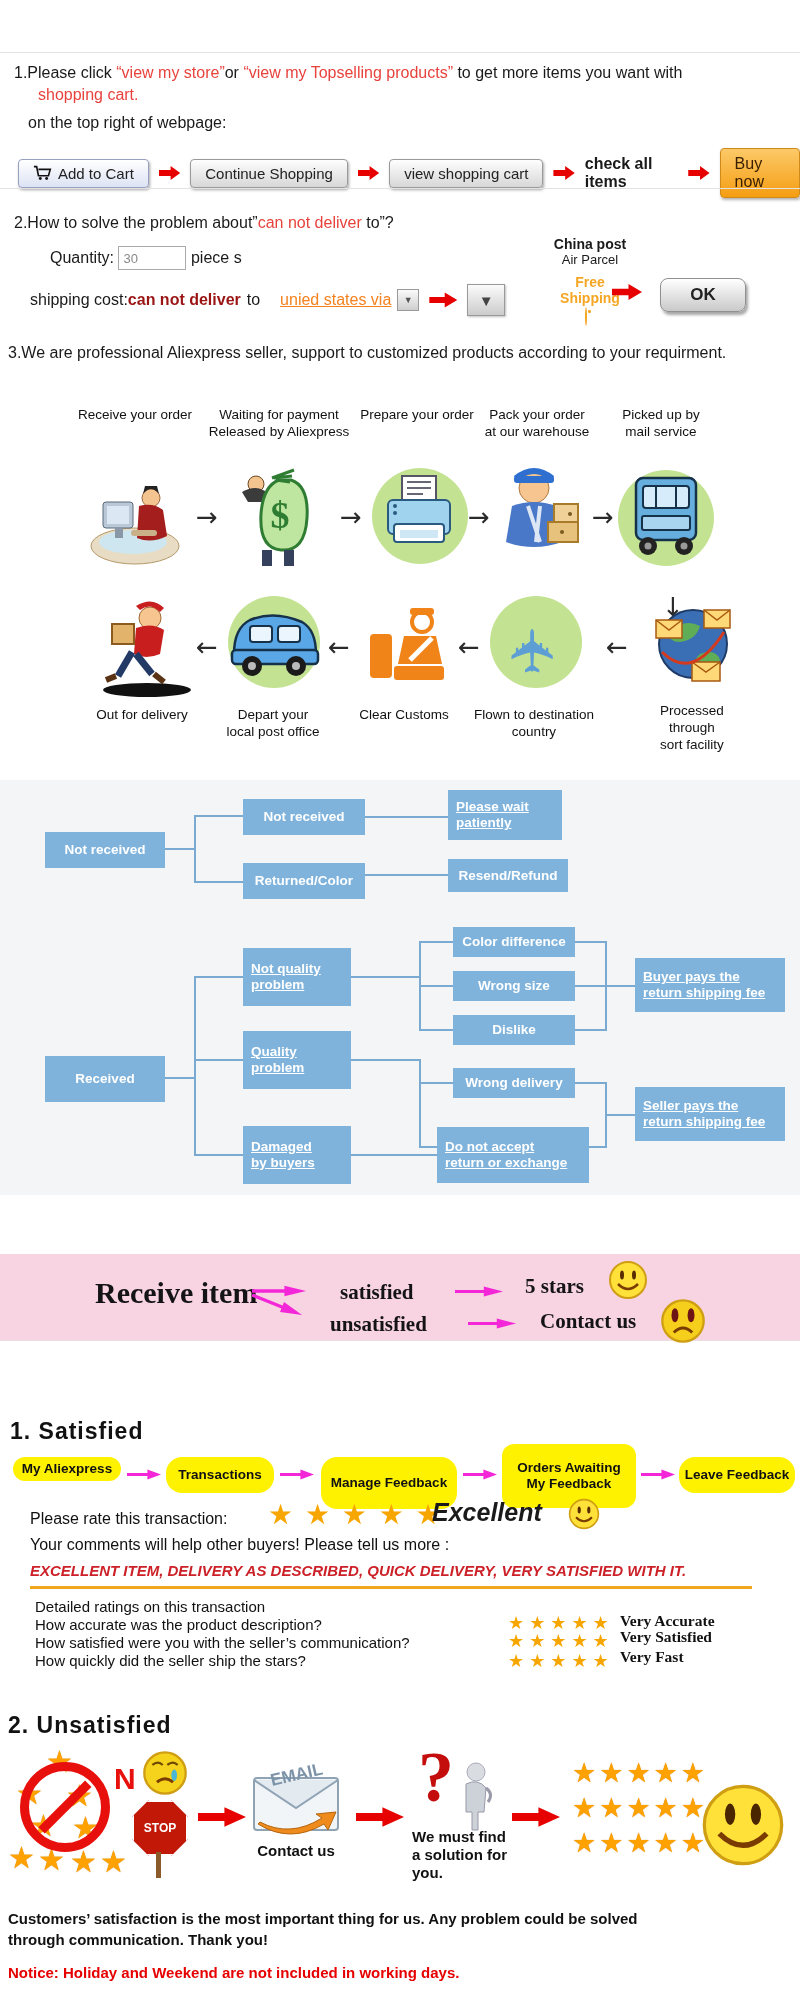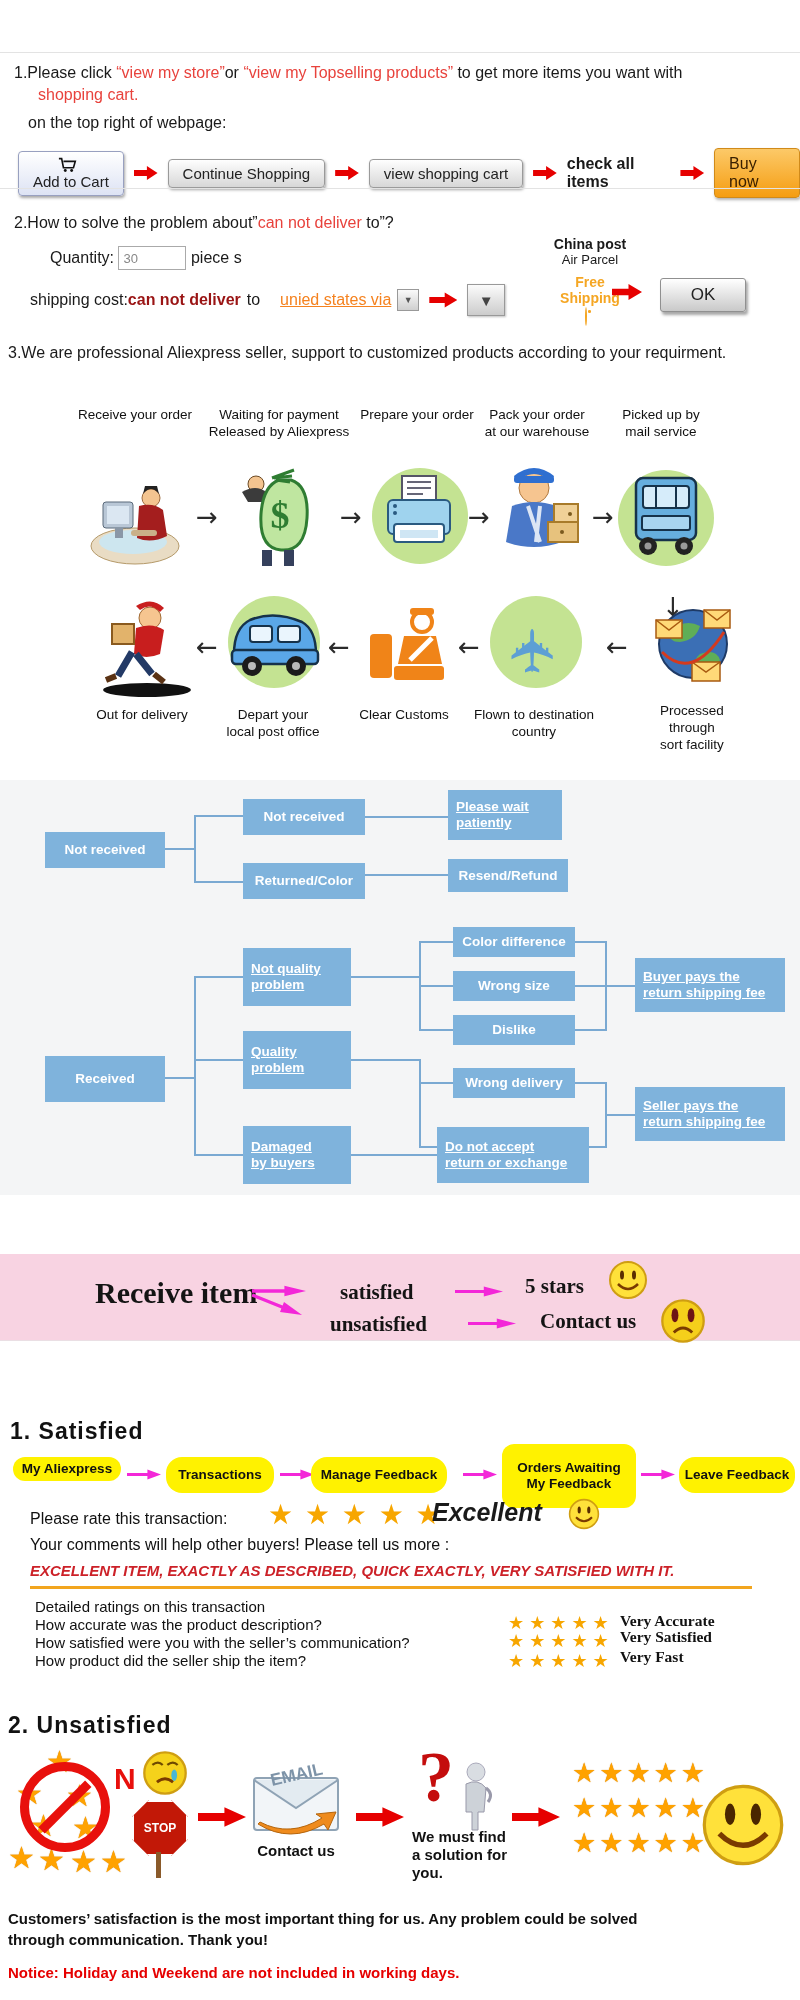--- a/index.html
+++ b/index.html
@@ -9,21 +9,21 @@
   .pre{white-space:pre-line;}
   .hr{position:absolute;height:1px;background:#e3e3e3;left:0;width:800px;}
 
   
   .p1{font-size:16px;line-height:21px;}
   .red{color:#e8423c;}
   .btnrow{display:flex;align-items:center;gap:10px;}
   .btn-gray{display:inline-flex;align-items:center;justify-content:center;
     padding:5px 14px;background:linear-gradient(#fefefe,#d7d7d7);
     border:1px solid #9a9a9a;border-radius:4px;box-shadow:1px 2px 3px rgba(0,0,0,.35);
-    font-size:15px;color:#222;white-space:nowrap;flex-direction:column;}
+    font-size:15px;color:#222;white-space:nowrap;}
   .btn-cart{background:linear-gradient(#ffffff,#dde3f4);border-color:#98a0c0;}
   .btn-buynow{background:linear-gradient(#fcc968,#f59d12);border:1px solid #d08a1a;
     border-radius:4px;padding:6px 14px;font-size:16px;color:#3a2000;
     box-shadow:1px 2px 3px rgba(0,0,0,.3);}
   .rarrow{display:inline-block;background:#e60000;
     clip-path:polygon(0 32%,55% 32%,55% 6%,100% 50%,55% 94%,55% 68%,0 68%);}
   .marrow{display:inline-block;background:#f327d8;
     clip-path:polygon(0 38%,60% 38%,60% 12%,100% 50%,60% 88%,60% 62%,0 62%);}
   .bold{font-weight:bold;}
 
@@ -33,22 +33,22 @@
   .olink{color:#f5821f;text-decoration:underline;margin-left:14px;}
   .mini-select{display:inline-flex;align-items:center;justify-content:center;width:20px;height:20px;
     background:linear-gradient(#fafafa,#cfcfcf);border:1px solid #999;font-size:9px;color:#555;}
   .big-select{display:inline-flex;align-items:center;justify-content:center;width:36px;height:30px;
     background:linear-gradient(#fbfbfb,#cccccc);border:1px solid #999;font-size:15px;color:#444;
     box-shadow:1px 1px 2px rgba(0,0,0,.25);}
   .freeship{color:#f5a623;font-size:14px;font-weight:bold;text-align:center;line-height:16px;}
   .target-dot{width:9px;height:9px;border:1.5px solid #f5a623;border-radius:50%;margin:2px auto 0;position:relative;}
   .target-dot::after{content:"";position:absolute;left:2.4px;top:2.4px;width:2.5px;height:2.5px;border-radius:50%;background:#f5a623;}
   .btn-ok{display:inline-flex;align-items:center;justify-content:center;width:84px;height:32px;
-    background:linear-gradient(#ffffff,#c9c9c9);border:1px solid #909090;border-radius:3px;
-    font-size:17px;color:#222;box-shadow:2px 3px 3px rgba(0,0,0,.35);}
+    background:linear-gradient(#ffffff,#c9c9c9);border:1px solid #909090;border-radius:8px;
+    font-size:17px;color:#222;box-shadow:2px 3px 3px rgba(0,0,0,.35);font-weight:bold;}
 
   
   .cap{font-size:13.5px;line-height:17px;text-align:center;color:#111;}
   .flowcol{transform:translateX(-50%);text-align:center;}
   .blob{position:absolute;border-radius:50%;background:#c4e392;}
   .thin-arrow{font-size:26px;color:#2a2a2a;font-family:"DejaVu Sans",sans-serif;}
 
   
   .diagram-bg{background:#f4f5f6;}
   .dbox{position:absolute;background:#7fb3dc;color:#fff;font-weight:bold;font-size:13.5px;
@@ -387,48 +387,48 @@
         <path d="M12 30 q8 -8 16 0" stroke="#7a3b00" stroke-width="2.5" fill="none"></path>
       </svg>
   </div>
 
   <div class="abs h2x" style="left:10px;top:1418px">1. Satisfied</div>
 
   <div class="pill" style="left:13px;top:1457px;width:108px;height:24px">My Aliexpress</div>
   <span class="abs marrow" style="left:127px;top:1468px;width:34px;height:13px"></span>
   <div class="pill" style="left:166px;top:1457px;width:108px;height:36px">Transactions</div>
   <span class="abs marrow" style="left:280px;top:1468px;width:34px;height:13px"></span>
-  <div class="pill" style="left:311px;top:1457px;width:136px;height:36px">Manage Feedback</div>
+  <div class="pill" style="left:321px;top:1457px;width:136px;height:52px">Manage Feedback</div>
   <span class="abs marrow" style="left:463px;top:1468px;width:34px;height:13px"></span>
   <div class="pill pre" style="left:502px;top:1444px;width:134px;height:64px;border-radius:12px">Orders Awaiting
 My Feedback</div>
   <span class="abs marrow" style="left:641px;top:1468px;width:34px;height:13px"></span>
   <div class="pill" style="left:679px;top:1457px;width:116px;height:36px">Leave Feedback</div>
 
   <div class="abs qtext" style="left:30px;top:1510px;font-size:16px">Please rate this transaction:</div>
   <div class="abs star" style="left:268px;top:1498px;font-size:28px;letter-spacing:2px">★ ★ ★ ★ ★</div>
   <div class="abs" style="left:432px;top:1498px;font-size:25px;font-weight:bold;font-style:italic">Excellent</div>
   <svg class="abs" style="left:568px;top:1498px" width="32" height="32" viewBox="0 0 40 40">
       <circle cx="20" cy="20" r="18" fill="#ffe13a" stroke="#cf9e12" stroke-width="2"></circle>
       <ellipse cx="14" cy="15" rx="2" ry="4.5" fill="#5a2d00"></ellipse>
       <ellipse cx="26" cy="15" rx="2" ry="4.5" fill="#5a2d00"></ellipse>
       <path d="M10 24 q10 10 20 0" stroke="#7a3b00" stroke-width="2.5" fill="none"></path>
     </svg>
 
   <div class="abs qtext" style="left:30px;top:1536px;font-size:16px">Your comments will help other buyers! Please tell us more :</div>
-  <div class="abs redline" style="left:30px;top:1562px;width:722px">EXCELLENT ITEM, EXACTLY AS DESCRIBED, QUICK EXACTLY, VERY SATISFIED WITH IT.</div>
+  <div class="abs redline" style="left:30px;top:1562px;width:722px">EXCELLENT ITEM, DELIVERY AS DESCRIBED, QUICK DELIVERY, VERY SATISFIED WITH IT.</div>
 
   <div class="abs qtext" style="left:35px;top:1598px">Detailed ratings on this transaction</div>
   <div class="abs qtext" style="left:35px;top:1616px">How accurate was the product description?</div>
   <div class="abs star" style="left:508px;top:1612px;font-size:18px">★ ★ ★ ★ ★</div>
   <div class="abs alabel" style="left:620px;top:1612px">Very Accurate</div>
   <div class="abs qtext" style="left:35px;top:1634px">How satisfied were you with the seller’s communication?</div>
   <div class="abs star" style="left:508px;top:1630px;font-size:18px">★ ★ ★ ★ ★</div>
   <div class="abs alabel" style="left:620px;top:1628px">Very Satisfied</div>
-  <div class="abs qtext" style="left:35px;top:1652px">How product did the seller ship the item?</div>
+  <div class="abs qtext" style="left:35px;top:1652px">How quickly did the seller ship the stars?</div>
   <div class="abs star" style="left:508px;top:1650px;font-size:18px">★ ★ ★ ★ ★</div>
   <div class="abs alabel" style="left:620px;top:1648px">Very Fast</div>
 
   <div class="abs h2x" style="left:8px;top:1712px">2. Unsatisfied</div>
 
   <div class="abs" style="left:8px;top:1748px;width:185px;height:125px">
     <span class="abs gstar" style="left:38px;top:-4px;font-size:30px">★</span>
     <span class="abs gstar" style="left:8px;top:28px;font-size:30px">★</span>
     <span class="abs gstar" style="left:58px;top:30px;font-size:30px">★</span>
     <span class="abs gstar" style="left:22px;top:60px;font-size:30px">★</span>

